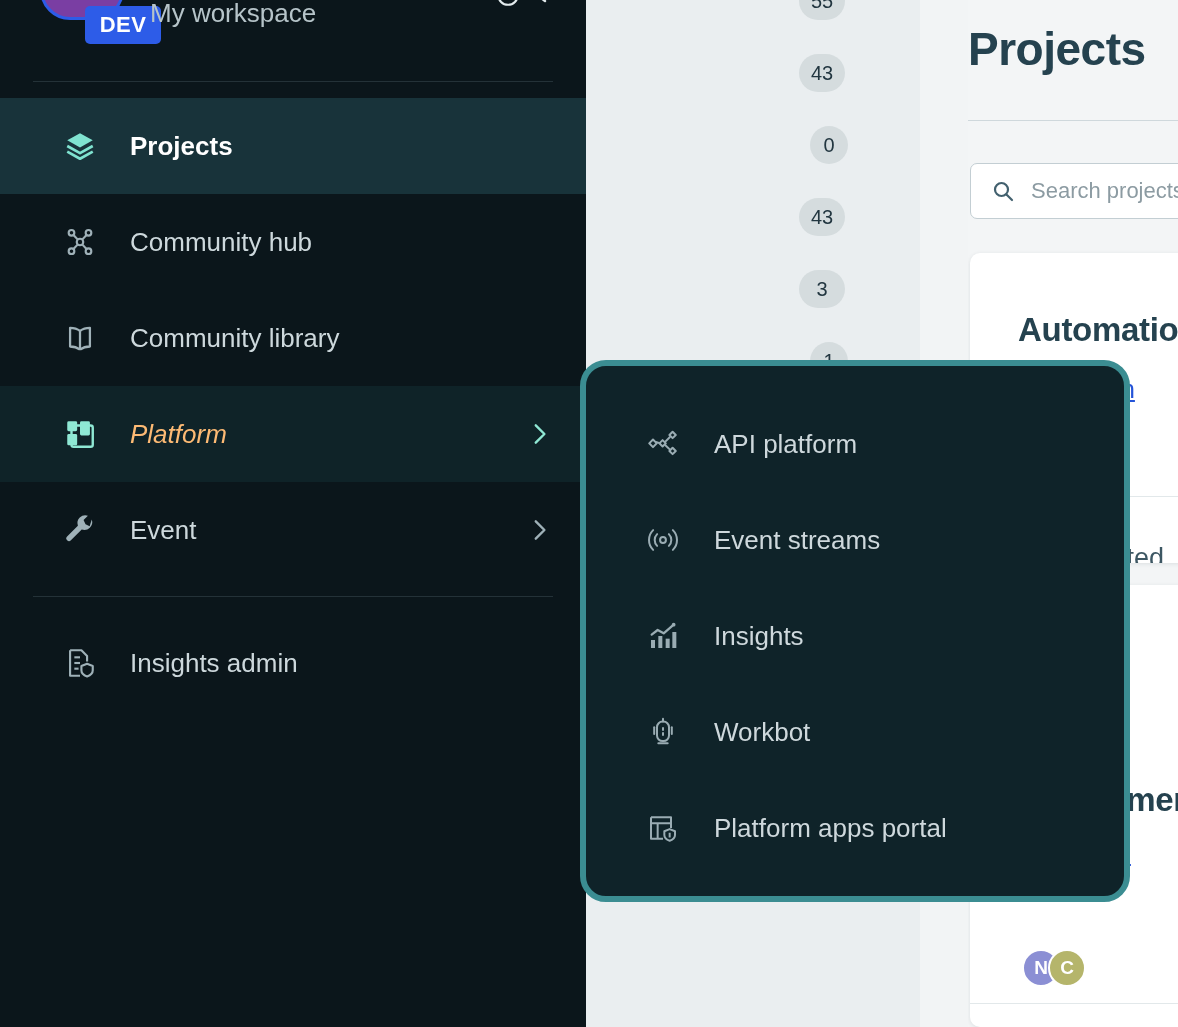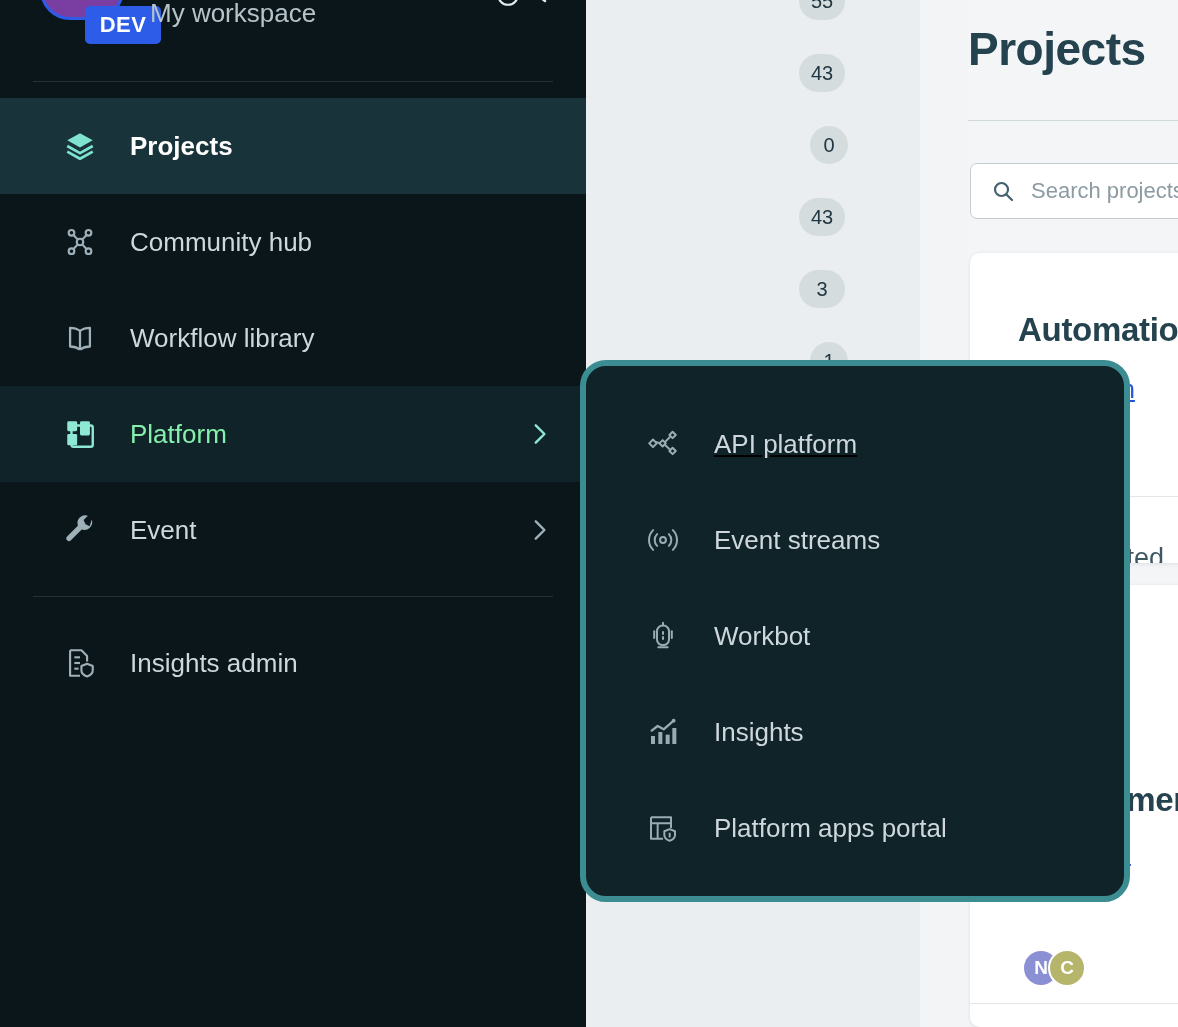--- a/index.html
+++ b/index.html
@@ -130,21 +130,21 @@
     color:#9fb1b8;
   }
   .nav-item .lb {
     margin-left:32px; font-size:26px; color:#cdd8dc; white-space:nowrap;
   }
   .nav-item .chev { margin-left:auto; color:#9fb1b8; display:flex; }
   .nav-item.active { background:#18333a; }
   .nav-item.active .lb { color:#ffffff; font-weight:bold; }
   .nav-item.active .ic { color:#7fe3d0; }
   .nav-item.open { background:#0f2328; }
-  .nav-item.open .lb { color:#86efac; }
+  .nav-item.open .lb { color:#fdba74;font-style:italic; }
   .nav-item.open .ic { color:#8fe8d4; }
   .nav-item.open .chev { color:#8fe8d4; }
   .nav-item.open::before {
     content:""; position:absolute; left:-8px; top:28px;
     width:8px; height:40px; background:#7fe3d0; border-radius:4px;
   }
   .nav-divider {
     margin:18px 33px; height:1px; background:#243238;
   }
 
@@ -277,21 +277,21 @@
       </div>
 
       <div class="nav-item">
         <span class="ic">
           <svg width="34" height="34" viewBox="0 0 24 24" fill="none" stroke="currentColor" stroke-width="1.6" stroke-linejoin="round">
             <path d="M12 7c-2-1.6-4.2-2.2-7-2.2V18c2.8 0 5 .7 7 2.2"></path>
             <path d="M12 7c2-1.6 4.2-2.2 7-2.2V18c-2.8 0-5 .7-7 2.2"></path>
             <line x1="12" y1="7" x2="12" y2="20.2"></line>
           </svg>
         </span>
-        <span class="lb">Workflow library</span>
+        <span class="lb">Community library</span>
       </div>
 
       <div class="nav-item open">
         <span class="ic">
           <svg width="34" height="34" viewBox="0 0 24 24" fill="none" stroke="currentColor" stroke-width="1.7">
             <rect x="3" y="3" width="7" height="7" rx="1" fill="currentColor" stroke="none"></rect>
             <rect x="12" y="3" width="7" height="10" rx="1" fill="currentColor" stroke="none"></rect>
             <rect x="3" y="12" width="7" height="8" rx="1" fill="currentColor" stroke="none"></rect>
             <rect x="6" y="6" width="15" height="15" rx="1.5"></rect>
           </svg>
@@ -332,21 +332,21 @@
           </svg>
         </span>
         <span class="lb">Insights admin</span>
       </div>
 
     </div>
   </div>
 
   <div class="flyout">
 
-    <div class="fly-item" style="margin-top:30px;text-decoration:underline;">
+    <div class="fly-item" style="margin-top:30px;">
       <span class="ic">
         <svg width="32" height="32" viewBox="0 0 24 24" fill="none" stroke="currentColor" stroke-width="1.5" stroke-linejoin="round">
           <rect x="2.5" y="9.5" width="4" height="4" transform="rotate(45 4.5 11.5)"></rect>
           <rect x="17.5" y="3.5" width="3.4" height="3.4" transform="rotate(45 19.2 5.2)"></rect>
           <rect x="17.5" y="15.5" width="3.4" height="3.4" transform="rotate(45 19.2 17.2)"></rect>
           <rect x="10" y="9.8" width="3.4" height="3.4" transform="rotate(45 11.7 11.5)"></rect>
           <line x1="6.7" y1="10.4" x2="10" y2="11.5"></line>
           <line x1="13.4" y1="10.6" x2="17.4" y2="6.6"></line>
           <line x1="13.4" y1="12.6" x2="17.4" y2="16.4"></line>
         </svg>
@@ -358,53 +358,53 @@
       <span class="ic">
         <svg width="32" height="32" viewBox="0 0 24 24" fill="none" stroke="currentColor" stroke-width="1.5" stroke-linecap="round">
           <circle cx="12" cy="12" r="2.2"></circle>
           <path d="M7.6 7.6a6.2 6.2 0 0 0 0 8.8"></path>
           <path d="M16.4 7.6a6.2 6.2 0 0 1 0 8.8"></path>
           <path d="M4.6 4.6a10.4 10.4 0 0 0 0 14.8"></path>
           <path d="M19.4 4.6a10.4 10.4 0 0 1 0 14.8"></path>
         </svg>
       </span>
       <span class="lb">Event streams</span>
+    </div>
+
+    <div class="fly-item">
+      <span class="ic">
+        <svg width="32" height="32" viewBox="0 0 24 24" fill="none" stroke="currentColor" stroke-width="1.7" stroke-linecap="round" stroke-linejoin="round">
+          <rect x="3" y="15" width="3" height="6" fill="currentColor" stroke="none"></rect>
+          <rect x="8.5" y="12" width="3" height="9" fill="currentColor" stroke="none"></rect>
+          <rect x="14" y="14" width="3" height="7" fill="currentColor" stroke="none"></rect>
+          <rect x="19" y="9" width="3" height="12" fill="currentColor" stroke="none"></rect>
+          <polyline points="3.5,11 8,7.5 12.5,10 20,3.5"></polyline>
+          <circle cx="20" cy="3.5" r="1.4" fill="currentColor" stroke="none"></circle>
+        </svg>
+      </span>
+      <span class="lb">Insights</span>
     </div>
 
     <div class="fly-item">
       <span class="ic">
         <svg width="32" height="32" viewBox="0 0 24 24" fill="none" stroke="currentColor" stroke-width="1.5" stroke-linecap="round" stroke-linejoin="round">
           <line x1="12" y1="2" x2="12" y2="4.2"></line>
           <rect x="7.5" y="4.2" width="9" height="14.6" rx="4.2"></rect>
           <line x1="12" y1="9" x2="12" y2="10.5"></line>
           <line x1="12" y1="12.8" x2="12" y2="14.3"></line>
           <line x1="5.4" y1="8.5" x2="5.4" y2="13.5"></line>
           <line x1="18.6" y1="8.5" x2="18.6" y2="13.5"></line>
           <line x1="8.5" y1="20.5" x2="15.5" y2="20.5"></line>
         </svg>
       </span>
       <span class="lb">Workbot</span>
     </div>
 
     <div class="fly-item">
       <span class="ic">
-        <svg width="32" height="32" viewBox="0 0 24 24" fill="none" stroke="currentColor" stroke-width="1.7" stroke-linecap="round" stroke-linejoin="round">
-          <rect x="3" y="15" width="3" height="6" fill="currentColor" stroke="none"></rect>
-          <rect x="8.5" y="12" width="3" height="9" fill="currentColor" stroke="none"></rect>
-          <rect x="14" y="14" width="3" height="7" fill="currentColor" stroke="none"></rect>
-          <rect x="19" y="9" width="3" height="12" fill="currentColor" stroke="none"></rect>
-          <polyline points="3.5,11 8,7.5 12.5,10 20,3.5"></polyline>
-          <circle cx="20" cy="3.5" r="1.4" fill="currentColor" stroke="none"></circle>
-        </svg>
-      </span>
-      <span class="lb">Insights</span>
-    </div>
-
-    <div class="fly-item">
-      <span class="ic">
         <svg width="32" height="32" viewBox="0 0 24 24" fill="none" stroke="currentColor" stroke-width="1.5" stroke-linejoin="round">
           <path d="M3 4h15v8"></path>
             <path d="M3 4v16h9"></path>
           <line x1="3" y1="8.5" x2="18" y2="8.5"></line>
           <line x1="8" y1="8.5" x2="8" y2="20"></line>
           <path d="M17 12.8l4 1.6v2.9c0 2.2-1.7 3.5-4 4.3-2.3-.8-4-2.1-4-4.3v-2.9z"></path>
           <line x1="17" y1="15.5" x2="17" y2="19.2"></line>
         </svg>
       </span>
       <span class="lb">Platform apps portal</span>

